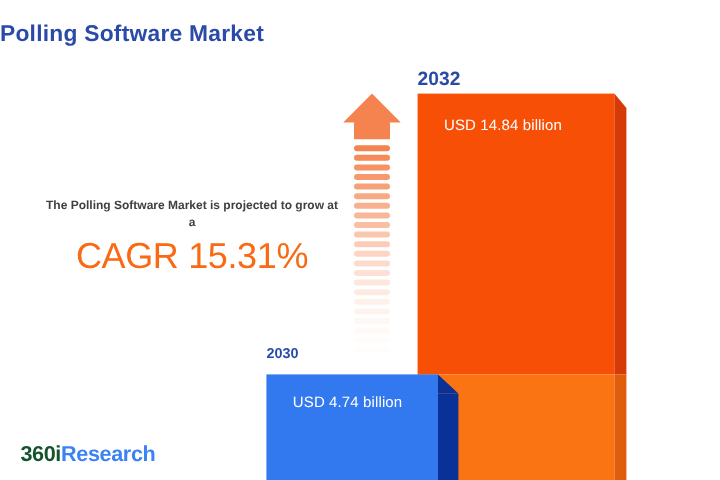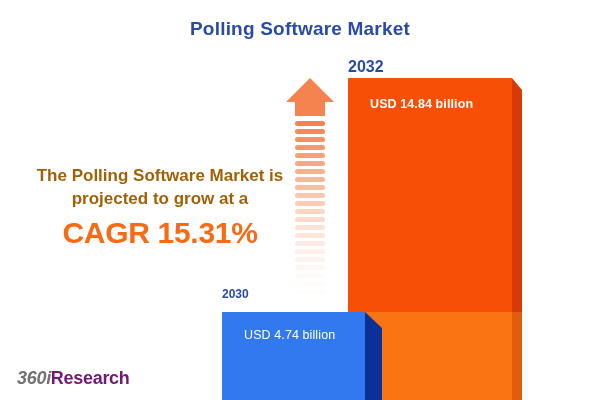--- a/index.html
+++ b/index.html
@@ -20,62 +20,61 @@
     background: #ffffff;
     overflow: hidden;
   }
 
   
   #chart-title {
     position: absolute;
     left: 0;
     top: 18px;
     width: 600px;
-    text-align: center;
     font-size: 19px;
     font-weight: bold;
     color: #2a4aa8;
     letter-spacing: 0.2px;
   }
 
   
   #cagr-block {
     position: absolute;
     left: 36px;
     top: 165px;
     width: 248px;
     text-align: center;
   }
   #cagr-lead {
-    font-size: 17px;
-    font-weight: bold;
-    color: #a16207;
+    font-size: 10px;
+    font-weight: bold;
+    color: #404040;
     line-height: 1.35;
     text-align: center;
   }
   #cagr-value {
     margin-top: 5px;
     font-size: 30px;
-    font-weight: bold;
+    font-weight: normal;
     color: #f96a14;
     letter-spacing: -0.3px;
     line-height: 1.1;
   }
 
   
   #logo {
     position: absolute;
     left: 17px;
     top: 368px;
     font-size: 18px;
     font-weight: bold;
     letter-spacing: -0.3px;
   }
-  .logo-orange { color: #737373; font-style: italic; }
-  .logo-blue   { color: #701a75; }
+  .logo-orange { color: #14532d; }
+  .logo-blue   { color: #3b82f6; }
 
   
   #growth-arrow {
     position: absolute;
     left: 286px;
     top: 78px;
     width: 48px;
     height: 216px;
   }
   #growth-arrow svg { display: block; }
@@ -132,21 +131,21 @@
     top: 58px;
     font-size: 16px;
     font-weight: bold;
     color: #2a4aa8;
   }
   #bar-2032-value {
     position: absolute;
     left: 370px;
     top: 97px;
     font-size: 12.5px;
-    font-weight: bold;
+    font-weight: normal;
     color: #ffffff;
     letter-spacing: 0.1px;
   }
 
   
   #bar-2024 {
     left: 222px;
     top: 312px;
     width: 178px;
     height: 88px;

